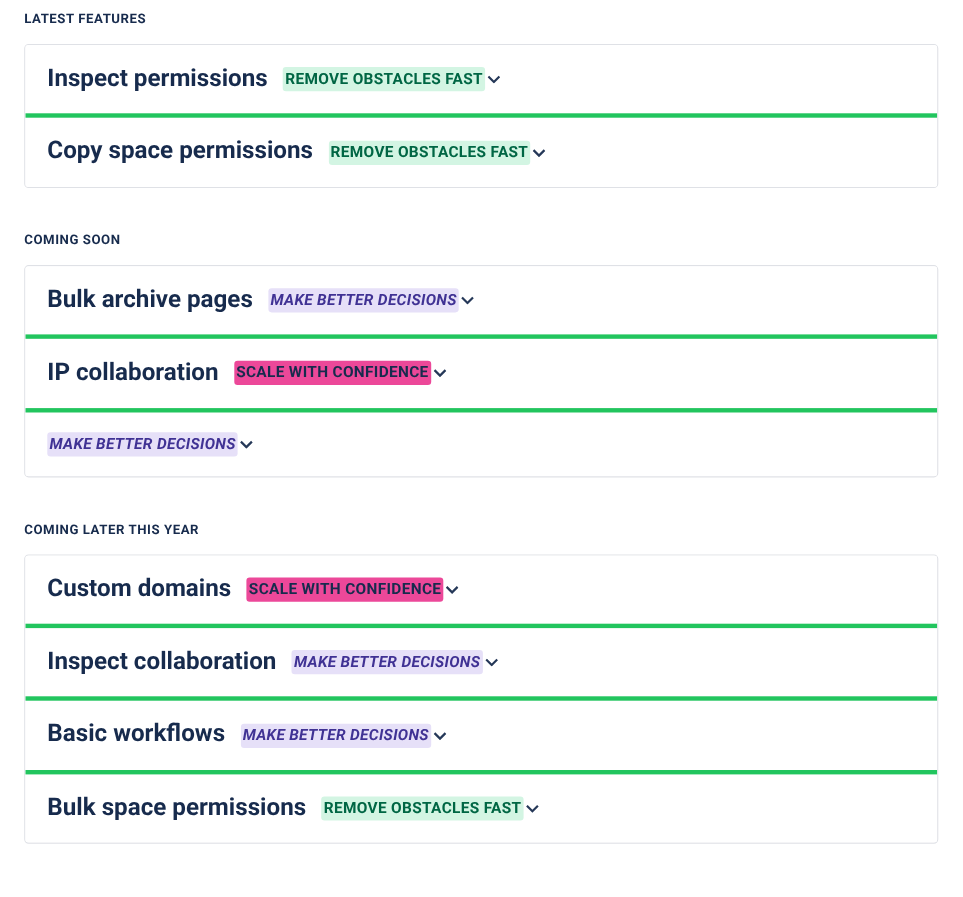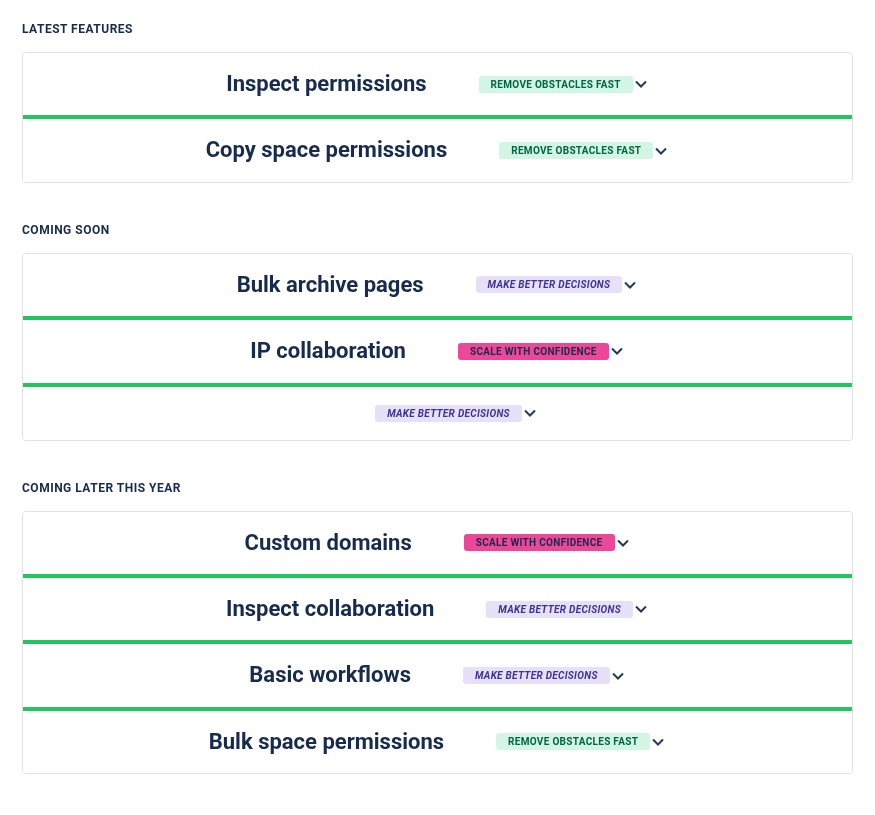--- a/index.html
+++ b/index.html
@@ -15,37 +15,37 @@
       width: 875px;
     }
     
     .section-heading {
       font-size: 12px;
       font-weight: 700;
       letter-spacing: 0.5px;
       color: #172B4D;
       text-transform: uppercase;
       margin-bottom: 16px;
-      margin-top: 12px;
+      margin-top: 0;
     }
     
     .section + .section {
       margin-top: 40px;
     }
     
     .item-list {
       border: 1px solid #DFE1E6;
       border-radius: 4px;
       overflow: hidden;
     }
     
     .accordion-item {
       display: flex;
       align-items: center;
-      justify-content: center;
+      justify-content: flex-start;
       padding: 18px 20px;
       background: #ffffff;
       cursor: pointer;
     }
     
     .accordion-item + .accordion-item {
       border-top: 4px solid #22c55e;
     }
     
     .item-left {
@@ -57,28 +57,27 @@
     
     .item-title {
       font-size: 22px;
       font-weight: 700;
       color: #172B4D;
       line-height: 1.2;
     }
     
     .badge {
       display: inline-block;
-      font-size: 10px;
+      font-size: 14px;
       font-weight: 700;
       letter-spacing: 0.3px;
-      padding: 3px 12px;
+      padding: 3px 2px;
       border-radius: 3px;
       text-transform: uppercase;
       white-space: nowrap;
-      margin-left: 38px;
     }
     
     .badge-green {
       background: #D3F5E3;
       color: #006644;
     }
     
     .badge-purple {
       background: #E6E0F8;
       color: #403294;

